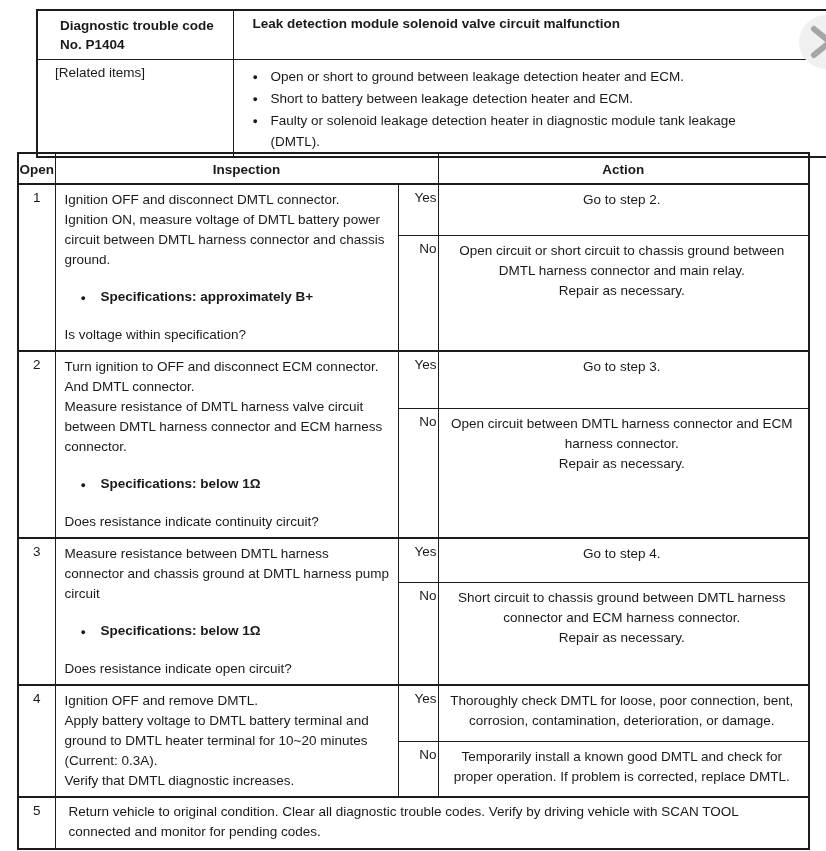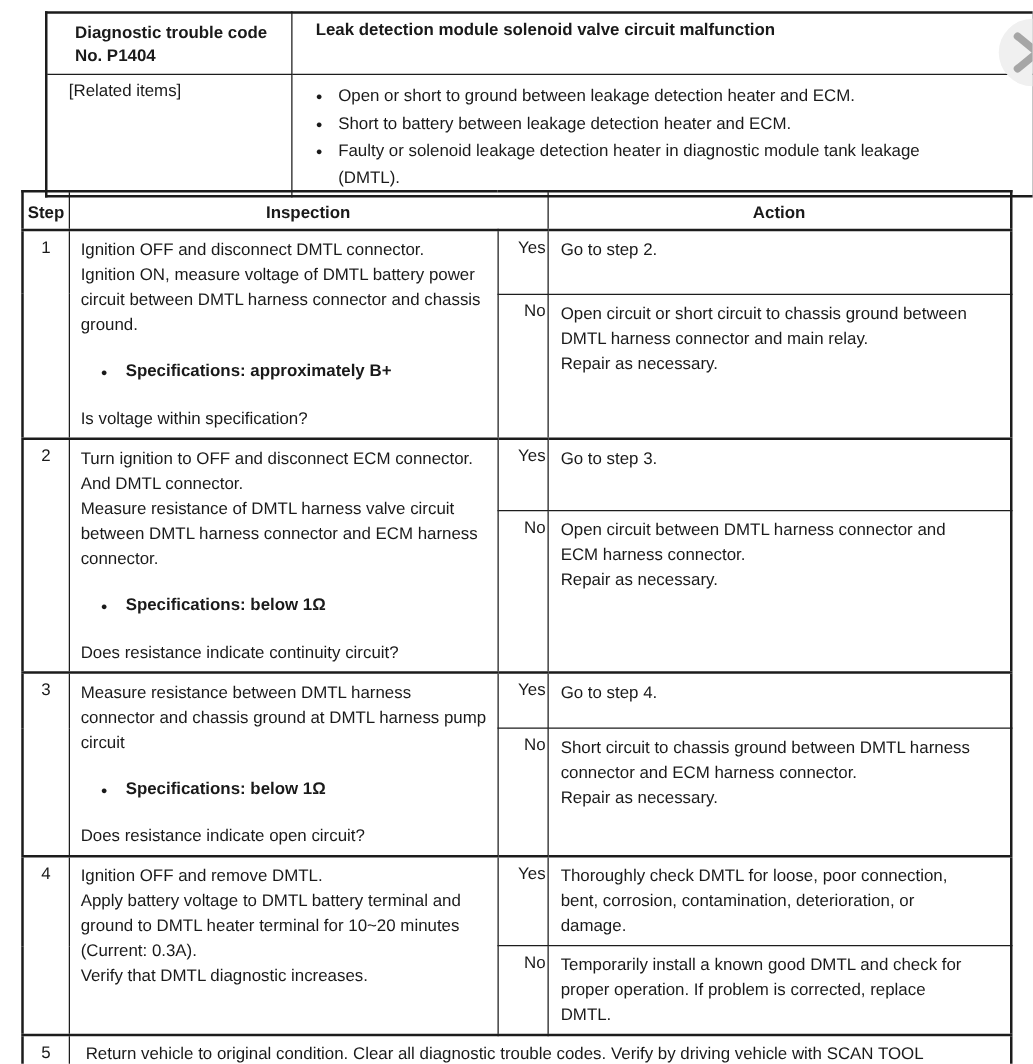--- a/index.html
+++ b/index.html
@@ -38,21 +38,21 @@
   }
   .steps th {
     font-weight:bold; text-align:center; height:24px;
     padding:3px 0 2px 0; vertical-align:middle;
     border-bottom:2px solid #1c1c1c;
   }
   .steps tr.step-start td { border-top:2px solid #1c1c1c; }
   td.num  { text-align:center; padding-top:5px; }
   td.insp { padding:5px 8px 5px 9px; }
   td.yn   { text-align:right; padding-top:5px; }
-  td.act  { padding:5px 24px 5px 10px; }
+  td.act  { padding:5px 13px 5px 10px;text-align:center; }
   td.final{ padding:4px 10px 6px 13px; }
   .spec { margin-top:17px; display:flex; font-weight:bold; padding-left:16px; }
   .spec .bullet { flex:none; width:20px; font-size:9px; line-height:20px; padding-top:1px; }
   .spec .spec-text { font-weight:bold; line-height:20px; }
   .question { margin-top:17px; }
 
   
   .next-btn {
     position:absolute; top:15px; right:-27px;
     width:54px; height:54px; border-radius:50%;
@@ -101,21 +101,21 @@
 
   <table class="steps">
     <colgroup>
       <col style="width:37px">
         <col style="width:343px">
         <col style="width:40px">
         <col style="width:371px">
     </colgroup>
     <tbody>
         <tr>
-      <th>Step</th>
+      <th>Open</th>
       <th colspan="2">Inspection</th>
       <th>Action</th>
     </tr>
 
     <tr class="step-start">
       <td class="num" rowspan="2">1</td>
       <td class="insp" rowspan="2">
         <p>Ignition OFF and disconnect DMTL connector.</p>
         <p>Ignition ON, measure voltage of DMTL battery power circuit between DMTL harness connector and chassis ground.</p>
         <p class="spec">

